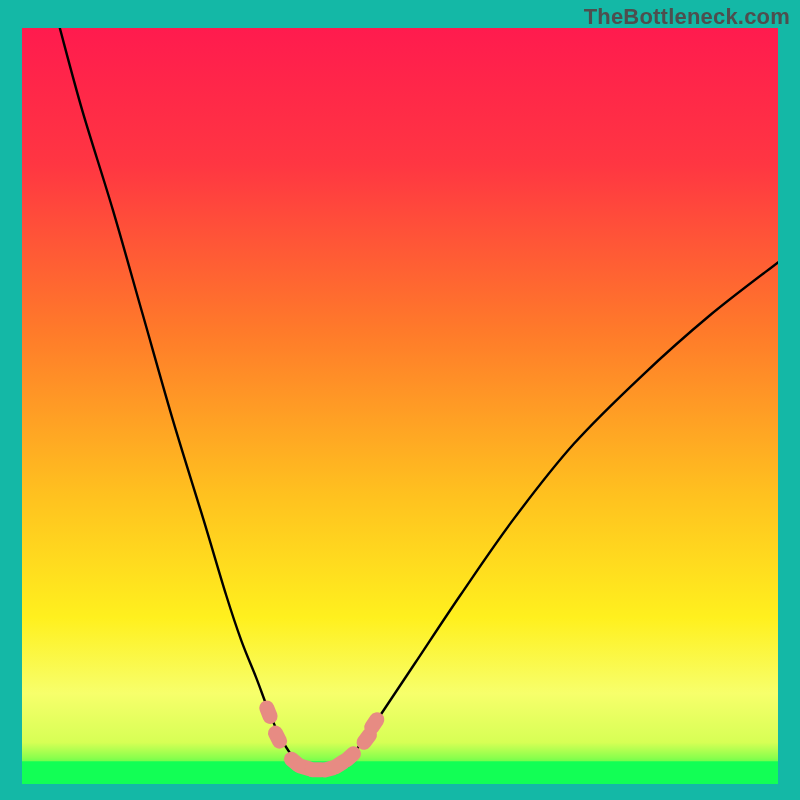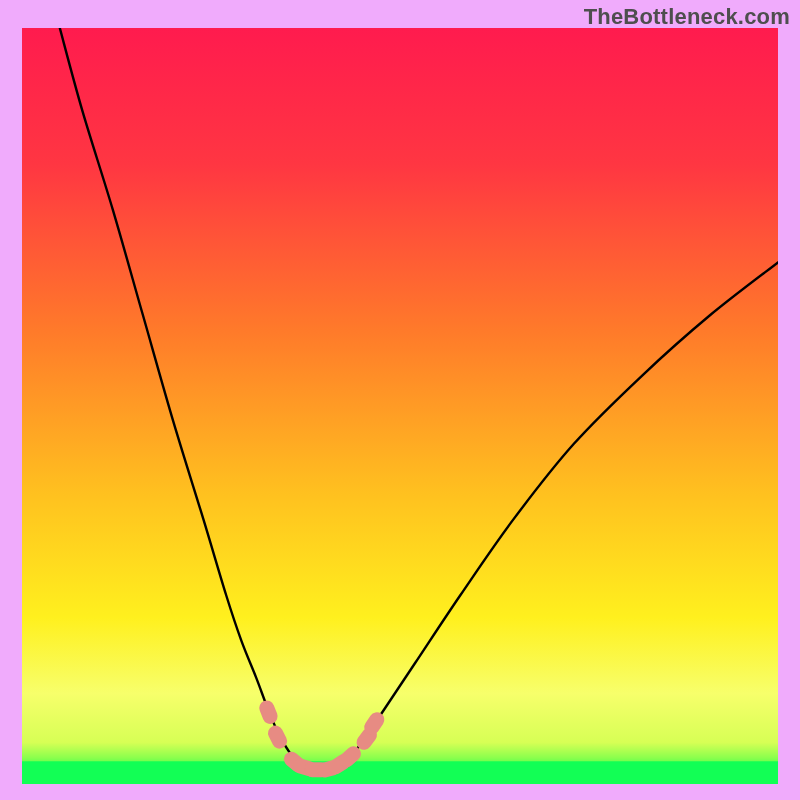--- a/index.html
+++ b/index.html
@@ -8,21 +8,21 @@
     width: 800px;
     height: 800px;
     background: #000;
     font-family: Arial, Helvetica, sans-serif;
     overflow: hidden;
   }
   .stage {
     position: relative;
     width: 800px;
     height: 800px;
-    background: #f0abfc;
+    background: #14b8a6;
   }
   .watermark {
     position: absolute;
     top: 4px;
     right: 10px;
     color: #4e4e4e;
     font-size: 22px;
     font-weight: 600;
     letter-spacing: 0.2px;
     z-index: 20;

